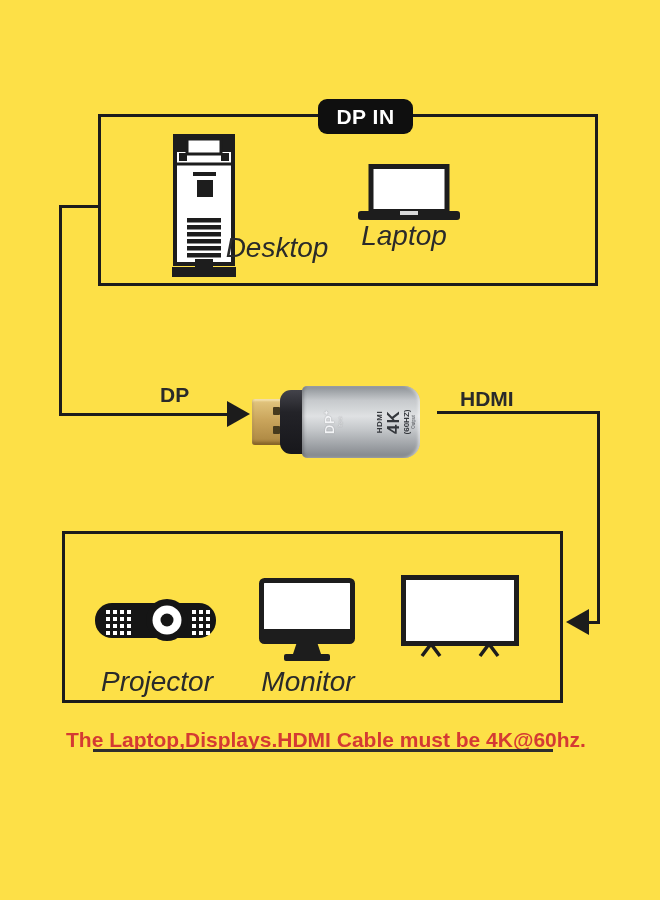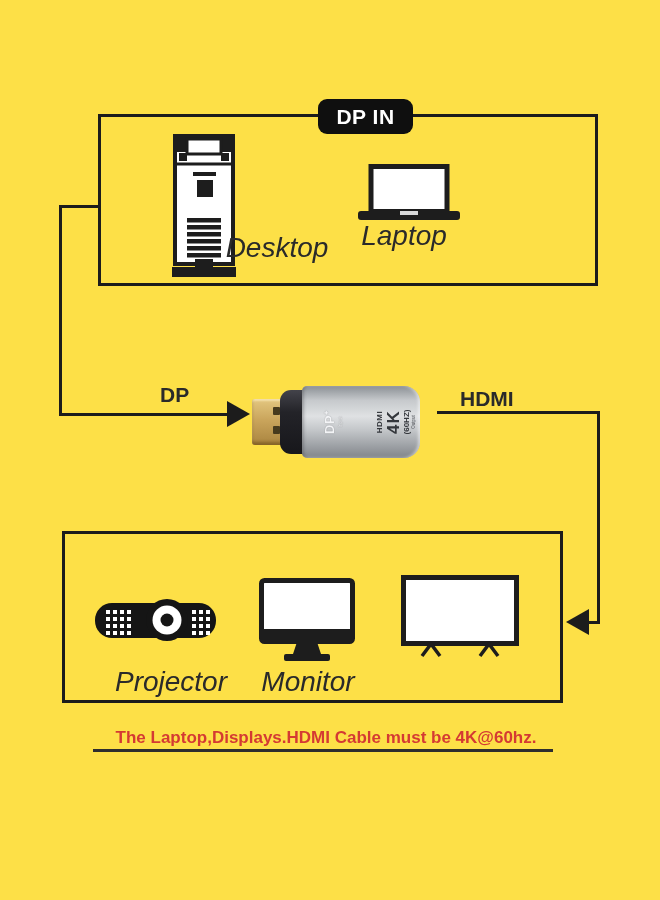--- a/index.html
+++ b/index.html
@@ -46,21 +46,21 @@
   .adp-dp{left:-5px;top:21px;width:72px;height:30px;color:#f3f4f6;
     text-shadow:0 0 1px rgba(40,40,45,.5);}
   .adp-dp .big{font-size:13px;font-weight:700;letter-spacing:.5px;}
   .adp-dp .tiny{font-size:5px;margin-top:2px;color:#e9eaec;}
   .adp-hdmi{left:58px;top:14px;width:72px;height:44px;color:#34373c;}
   .adp-hdmi .s1{font-size:8px;font-weight:700;letter-spacing:.5px;}
   .adp-hdmi .s2{font-size:17px;font-weight:800;letter-spacing:1px;margin:1px 0;}
   .adp-hdmi .s3{font-size:8px;font-weight:700;}
   .adp-hdmi .s4{font-size:4.5px;margin-top:1px;color:#5a5d62;}
   .warning{position:absolute;left:0;top:728px;width:652px;text-align:center;
-    font-size:17px;font-weight:700;color:var(--warning);}
+    font-size:21px;font-weight:700;color:var(--warning);}
   .underline{position:absolute;left:93px;top:749px;width:460px;height:3px;background:#2e2e2e;}
   svg{display:block;}
 </style>
 </head>
 <body>
 
 <div class="stage">
 
   <div class="frame" style="left:98px;top:114px;width:494px;height:166px;"></div>
   <div class="badge" style="left:318px;top:99px;width:95px;height:35px;">
@@ -164,21 +164,21 @@
           <rect x="111" y="28" width="4" height="4"></rect>
         <rect x="97" y="35" width="4" height="4"></rect>
           <rect x="104" y="35" width="4" height="4"></rect>
           <rect x="111" y="35" width="4" height="4"></rect>
       </g>
       <circle cx="72" cy="24" r="21" fill="#151515"></circle>
       <circle cx="72" cy="24" r="14.5" fill="#ffffff"></circle>
       <circle cx="72" cy="24" r="6.5" fill="#151515"></circle>
     </svg>
   </div>
-  <div class="dev-label" style="left:111px;top:666px;width:120px;">Projector</div>
+  <div class="dev-label" style="left:97px;top:666px;width:120px;">Projector</div>
 
   <div class="abs" style="left:258px;top:577px;">
     <svg width="98" height="86" viewBox="0 0 98 86">
       <rect x="3.5" y="3.5" width="91" height="61" rx="3" fill="#ffffff" stroke="#1d1d1d" stroke-width="5"></rect>
       <rect x="4" y="52" width="90" height="13" fill="#1d1d1d"></rect>
       <polygon points="39,65 59,65 63,77 35,77" fill="#1d1d1d"></polygon>
       <rect x="26" y="77" width="46" height="7" rx="2" fill="#1d1d1d"></rect>
     </svg>
   </div>
   <div class="dev-label" style="left:248px;top:666px;width:120px;">Monitor</div>

